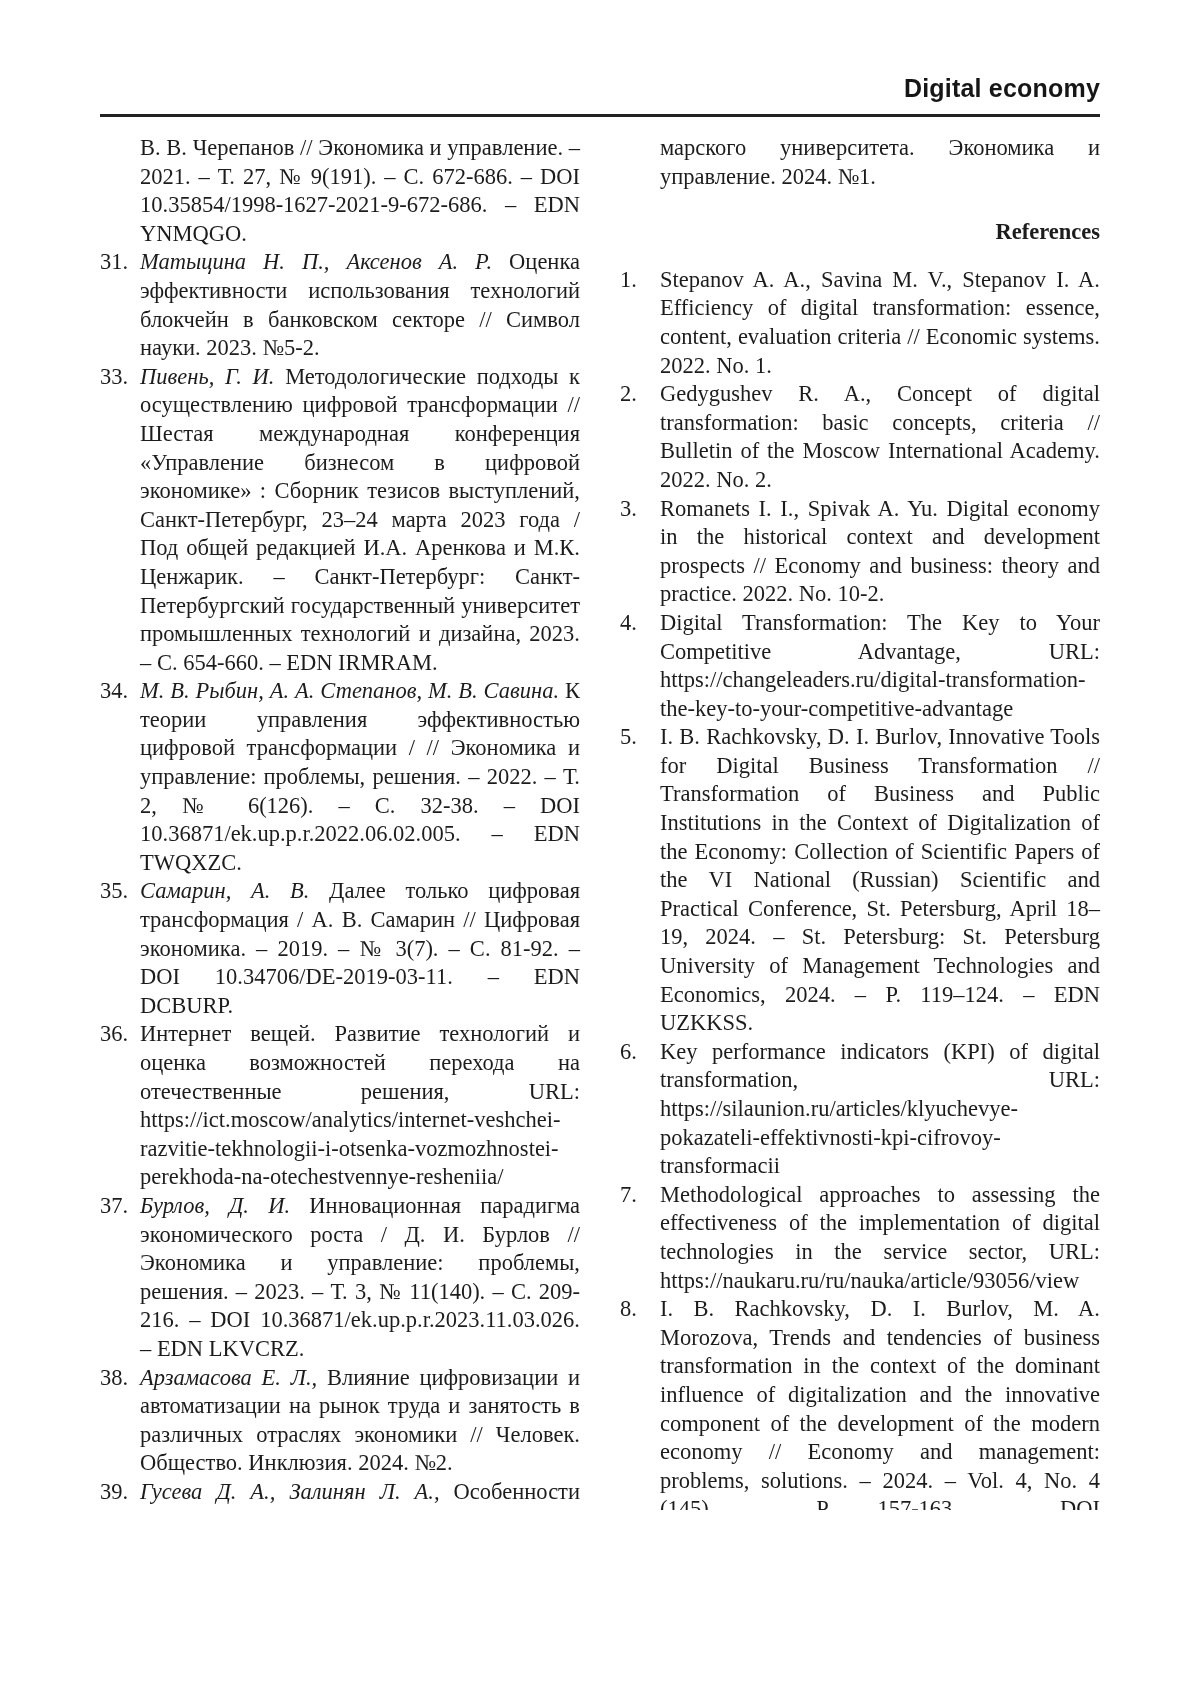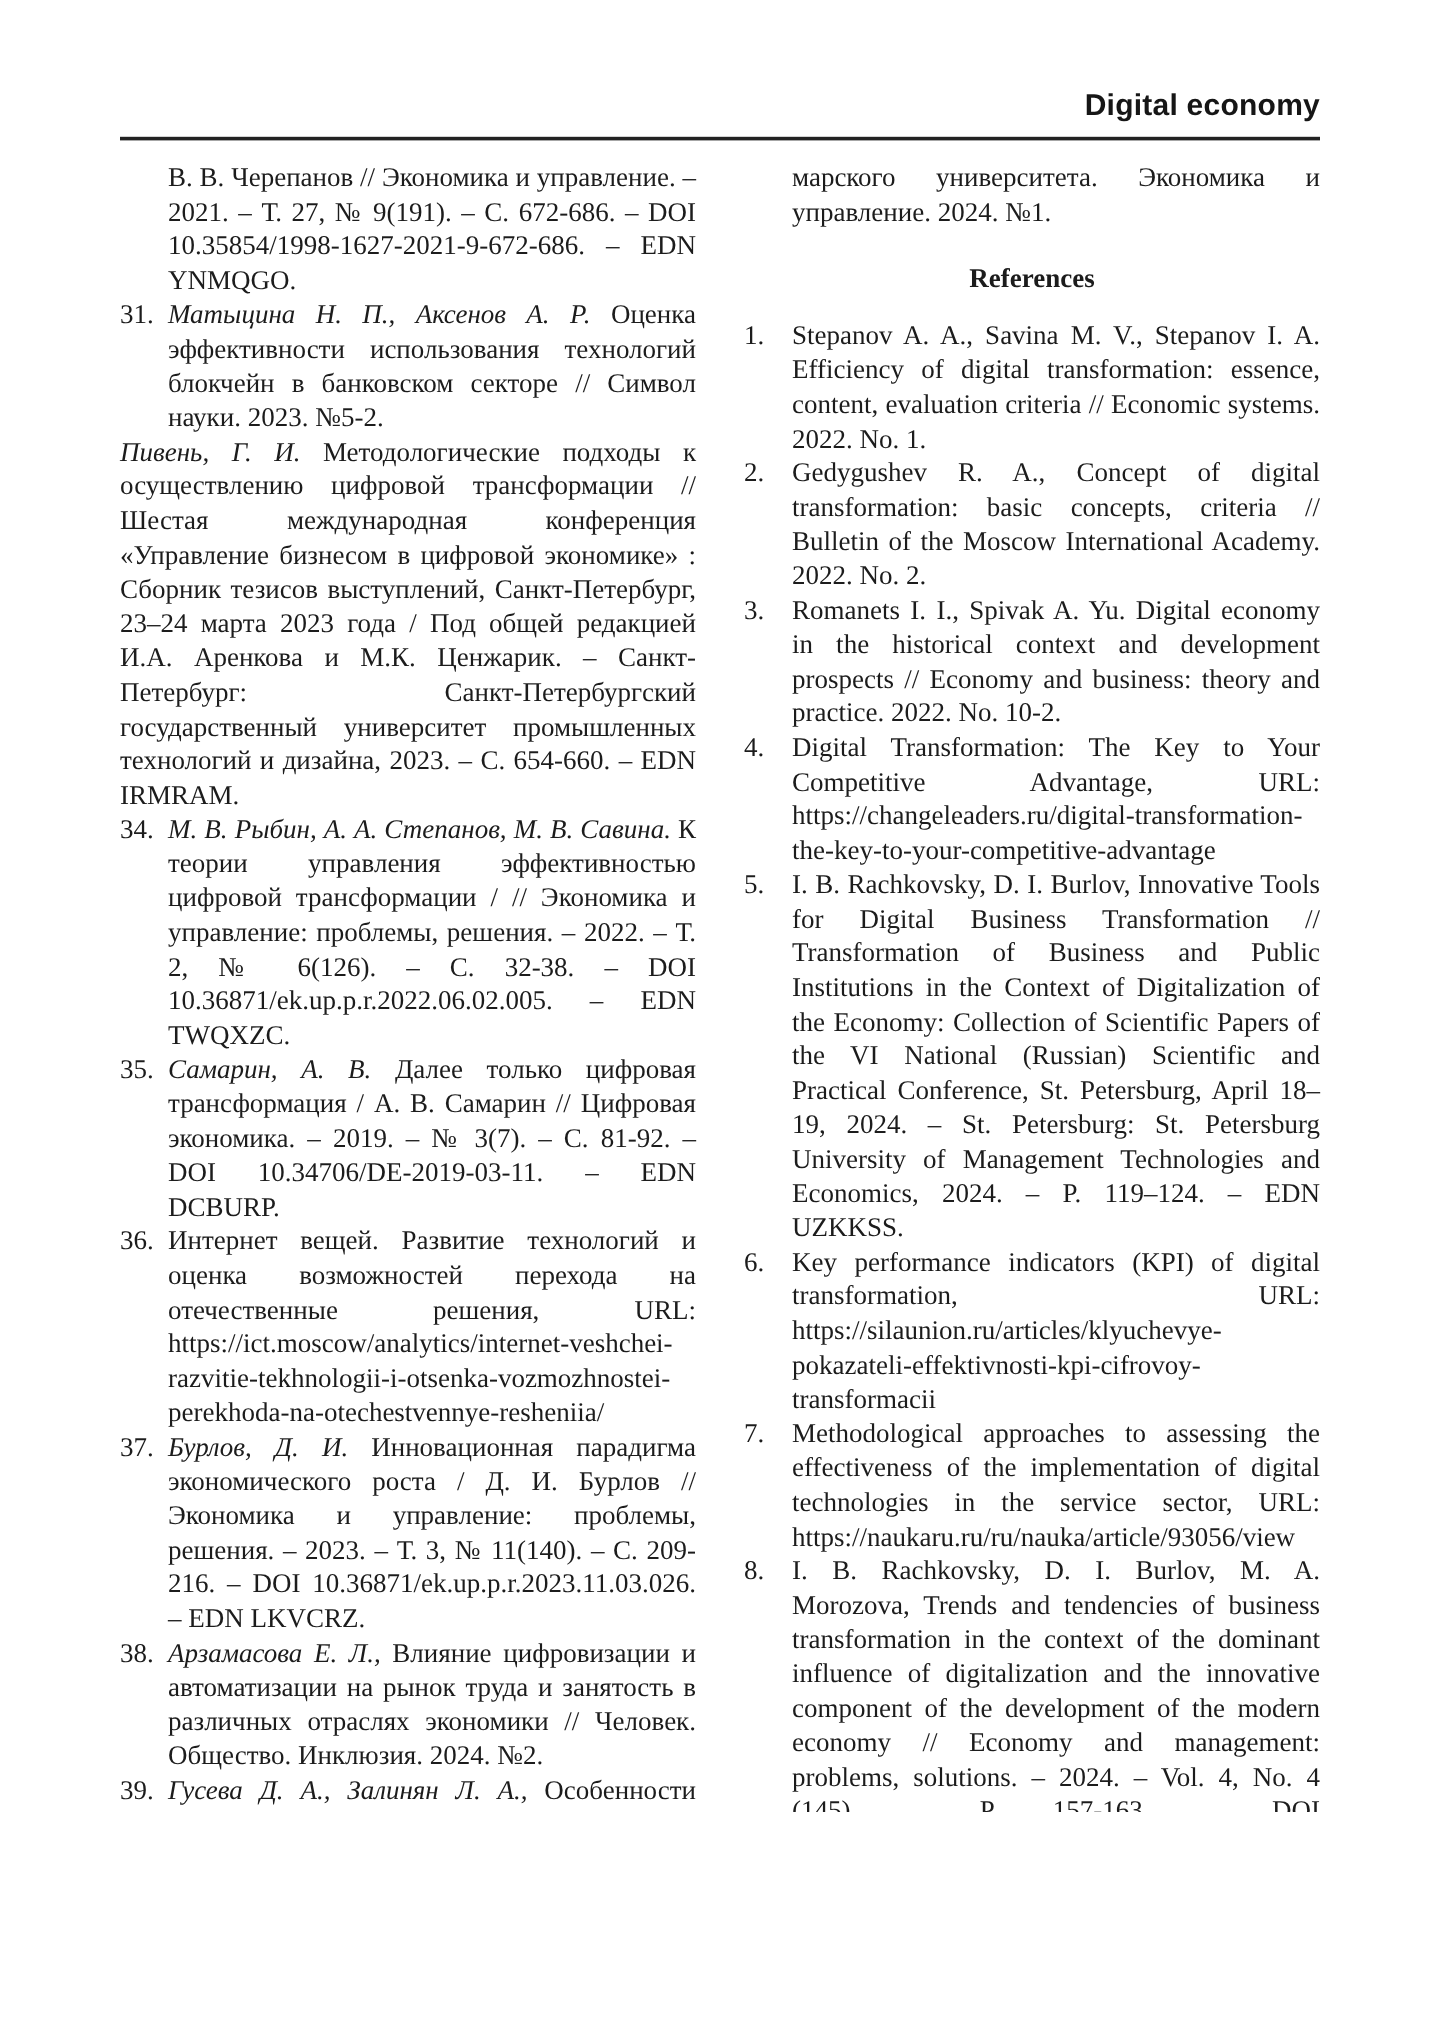--- a/index.html
+++ b/index.html
@@ -50,21 +50,21 @@
   }
   .ref-text {
     display: block;
     flex: 1 1 auto;
     text-align: justify;
     overflow-wrap: anywhere;
   }
   .ref-text em { }
   .refs-heading {
     font-weight: bold;
-    text-align: center;
+    text-align: right;
     margin: 27px 0 19px 0;
   }
   .footer-rule {
     position: absolute;
     top: 1576px;
     left: 100px;
     width: 1000px;
     height: 3px;
     background: #222222;
   }
@@ -95,20 +95,21 @@
     <div class="col" id="left-col">
         <div class="ref">
           <span class="ref-num"></span>
           <span class="ref-text">В. В. Черепанов // Экономика и управление. – 2021. – Т. 27, № 9(191). – С. 672-686. – DOI 10.35854/1998-1627-2021-9-672-686. – EDN YNMQGO.</span>
         </div>
         <div class="ref">
           <span class="ref-num">31.</span>
           <span class="ref-text"><em>Матыцина Н. П., Аксенов А. Р.</em> Оценка эффективности использования технологий блокчейн в банковском секторе // Символ науки. 2023. №5-2.</span>
         </div>
         <div class="ref">
+          <span class="ref-num">33.</span>
           <span class="ref-text"><em>Пивень, Г. И.</em> Методологические подходы к осуществлению цифровой трансформации // Шестая международная конференция «Управление бизнесом в цифровой экономике» : Сборник тезисов выступлений, Санкт-Петербург, 23–24 марта 2023 года / Под общей редакцией И.А. Аренкова и М.К. Ценжарик. – Санкт-Петербург: Санкт-Петербургский государственный университет промышленных технологий и дизайна, 2023. – С. 654-660. – EDN IRMRAM.</span>
         </div>
         <div class="ref">
           <span class="ref-num">34.</span>
           <span class="ref-text"><em>М. В. Рыбин, А. А. Степанов, М. В. Савина.</em> К теории управления эффективностью цифровой трансформации / // Экономика и управление: проблемы, решения. – 2022. – Т. 2, № 6(126). – С. 32-38. – DOI 10.36871/ek.up.p.r.2022.06.02.005. – EDN TWQXZC.</span>
         </div>
         <div class="ref">
           <span class="ref-num">35.</span>
           <span class="ref-text"><em>Самарин, А. В.</em> Далее только цифровая трансформация / А. В. Самарин // Цифровая экономика. – 2019. – № 3(7). – С. 81-92. – DOI 10.34706/DE-2019-03-11. – EDN DCBURP.</span>
         </div>

